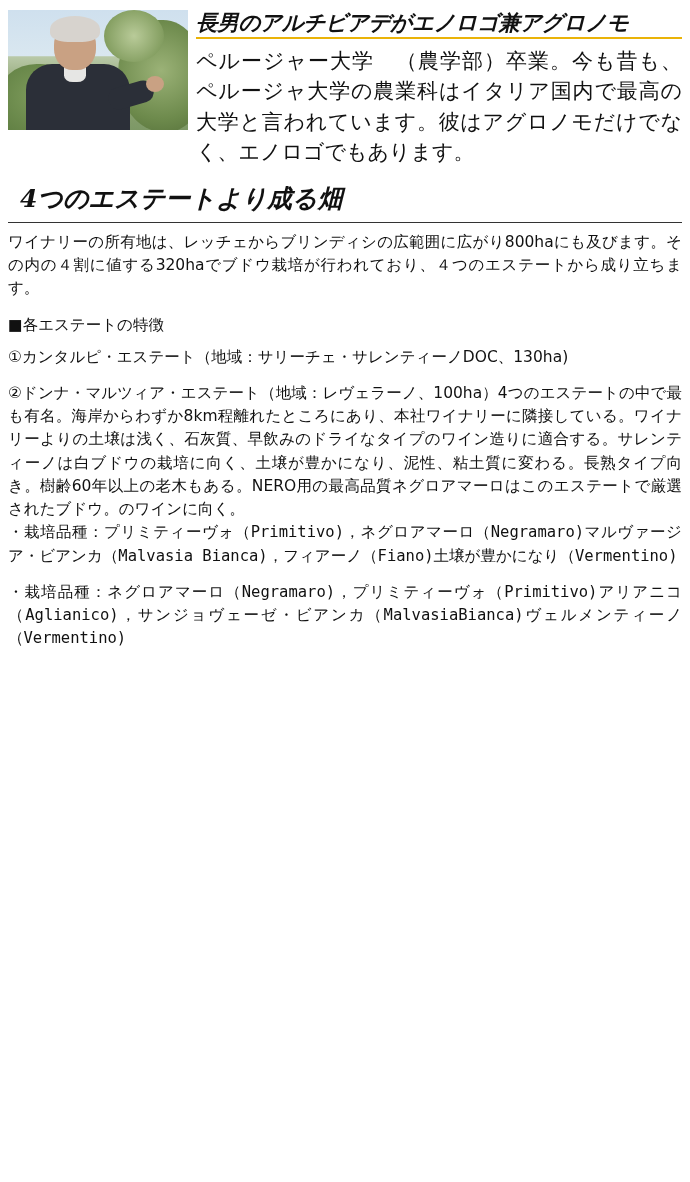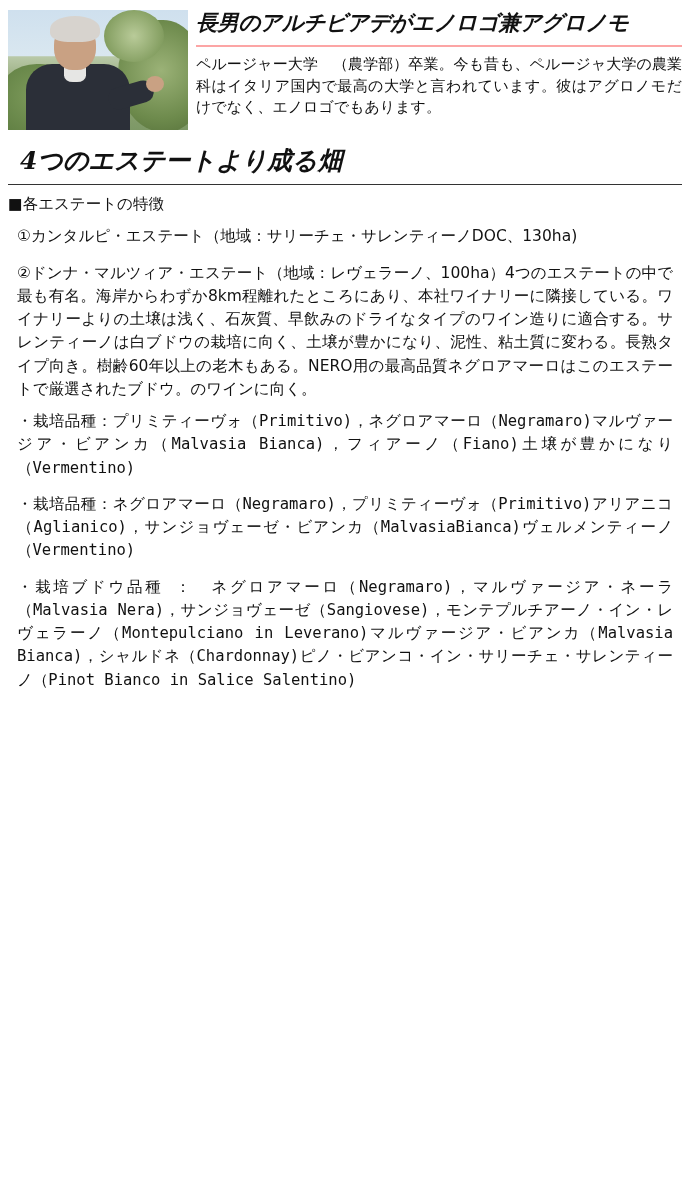--- a/index.html
+++ b/index.html
@@ -104,28 +104,28 @@
     flex: 1 1 auto;
     min-width: 0;
   }
   .intro-title {
     font-family: "DejaVu Serif", "Liberation Serif", serif;
     font-weight: bold;
     font-style: italic;
     font-size: 21.5px;
     line-height: 1.2;
     letter-spacing: -0.3px;
-    border-bottom: 2px solid #fca5a5;
-    padding-bottom: 9px;
+    border-bottom: 2px solid #eab308;
+    padding-bottom: 1px;
     margin: 0 0 7px 0;
     white-space: nowrap;
     overflow: hidden;
   }
   .intro-body {
-    font-size: 15px;
+    font-size: 21px;
     line-height: 1.45;
     margin: 0;
     text-align: justify;
   }
 
   
   .section-title {
     font-family: "DejaVu Serif", "Liberation Serif", serif;
     font-weight: bold;
     font-style: italic;
@@ -155,21 +155,21 @@
     margin: 0 0 8px 0;
     font-weight: normal;
   }
   .mono {
     font-family: "DejaVu Sans Mono", "Liberation Mono", monospace;
   }
   .block {
     margin-bottom: 13px;
   }
   .block p {
-    margin: 9px;
+    margin: 0;
   }
 </style>
 </head>
 <body>
 
 <div class="page">
 
   <div class="header-block">
     <div class="portrait">
       <div class="foliage-b"></div>
@@ -184,33 +184,33 @@
     </div>
     <div class="intro">
       <h1 class="intro-title">長男のアルチビアデがエノロゴ兼アグロノモ</h1>
       <p class="intro-body">ペルージャー大学　（農学部）卒業。今も昔も、ペルージャ大学の農業科はイタリア国内で最高の大学と言われています。彼はアグロノモだけでなく、エノロゴでもあります。</p>
     </div>
   </div>
 
   <h2 class="section-title">4つのエステートより成る畑</h2>
   <hr class="rule">
 
+  <p class="para">ワイナリーの所有地は、レッチェからブリンディシの広範囲に広がり800haにも及びます。その内の４割に値する320haでブドウ栽培が行われており、４つのエステートから成り立ちます。</p>
 
   <p class="subhead">■各エステートの特徴</p>
 
   <div class="block">
     <p class="para tight">①カンタルピ・エステート（地域：サリーチェ・サレンティーノDOC、130ha)</p>
   </div>
 
   <div class="block">
     <p class="para tight">②ドンナ・マルツィア・エステート（地域：レヴェラーノ、100ha）4つのエステートの中で最も有名。海岸からわずか8km程離れたところにあり、本社ワイナリーに隣接している。ワイナリーよりの土壌は浅く、石灰質、早飲みのドライなタイプのワイン造りに適合する。サレンティーノは白ブドウの栽培に向く、土壌が豊かになり、泥性、粘土質に変わる。長熟タイプ向き。樹齢60年以上の老木もある。NERO用の最高品質ネグロアマーロはこのエステートで厳選されたブドウ。のワインに向く。</p>
     <p class="para tight mono">・栽培品種：プリミティーヴォ（Primitivo)，ネグロアマーロ（Negramaro)マルヴァージア・ビアンカ（Malvasia Bianca)，フィアーノ（Fiano)土壌が豊かになり（Vermentino)</p>
   </div>
 
   <div class="block">
     <p class="para tight mono">・栽培品種：ネグロアマーロ（Negramaro)，プリミティーヴォ（Primitivo)アリアニコ（Aglianico)，サンジョヴェーゼ・ビアンカ（MalvasiaBianca)ヴェルメンティーノ（Vermentino)</p>
   </div>
 
   <div class="block">
-    <p class="para tight mono">・栽培ブドウ品種 ：　ネグロアマーロ（Negramaro)，マルヴァージア・ネーラ（Malvasia Nera)，サンジョヴェーゼ（Sangiovese)，モンテプルチアーノ・イン・レヴェラーノ（Montepulciano in Leverano)マルヴァージア・ビアンカ（Malvasia Bianca)，シャルドネ（Chardonnay)ピノ・ビアンコ・イン・サリーチェ・サレンティーノ（Pinot Bianco in Salice Salentino)</p>
   </div>
 
 </div>
 
 </body></html>

